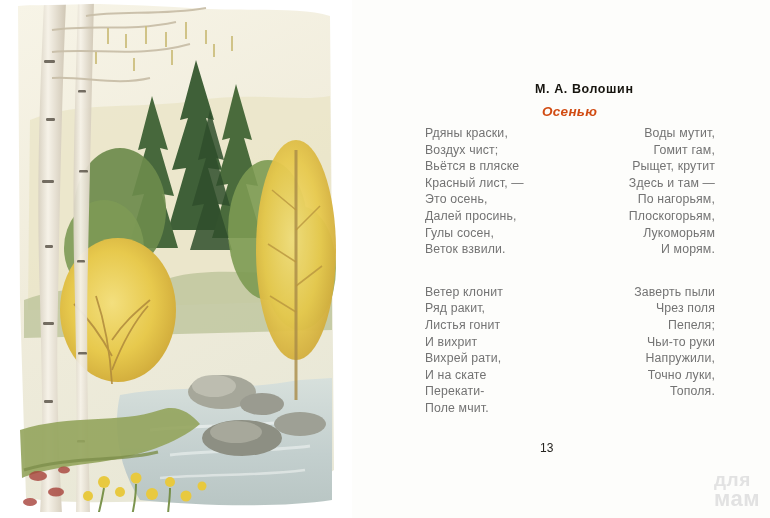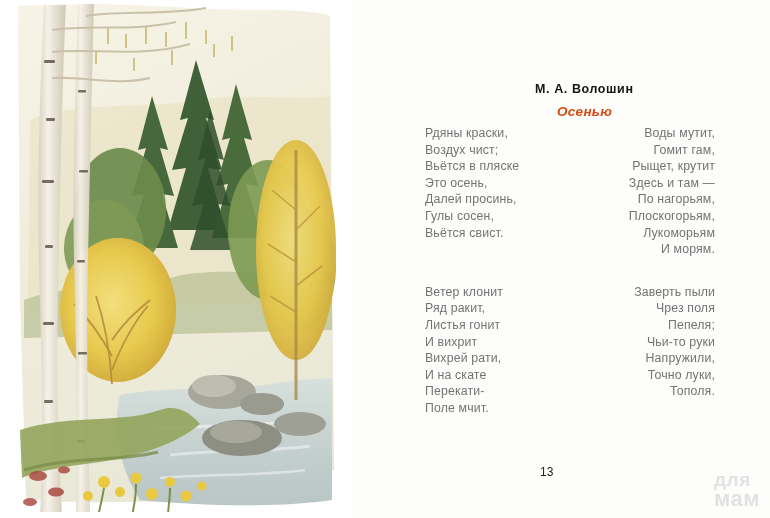--- a/index.html
+++ b/index.html
@@ -46,21 +46,21 @@
     left: 155px;
     top: 82px;
     font-size: 12.5px;
     font-weight: bold;
     letter-spacing: 0.6px;
     color: #17150f;
     white-space: nowrap;
   }
   .poem-title {
     position: absolute;
-    left: 177px;
+    left: 162px;
     top: 104px;
     font-size: 13.5px;
     font-weight: bold;
     font-style: italic;
     color: #d14b12;
     letter-spacing: 0.3px;
     white-space: nowrap;
   }
   .stanzas {
     position: absolute;
@@ -83,21 +83,21 @@
   .line {
     font-size: 12.3px;
     line-height: 16.6px;
     color: #737373;
     letter-spacing: 0.15px;
     white-space: pre;
   }
   .page-num {
     position: absolute;
     left: 160px;
-    top: 465px;
+    top: 441px;
     font-size: 12px;
     color: #262420;
   }
 
   
   .watermark {
     position: absolute;
     right: 10px;
     bottom: 8px;
     text-align: left;
@@ -275,24 +275,25 @@
     <div class="poem-title">Осенью</div>
 
     <div class="stanzas">
 
       <div class="col-group">
         <div class="col">
           <div class="stanza">
             <div class="line">Рдяны краски,</div>
             <div class="line">Воздух чист;</div>
             <div class="line">Вьётся в пляске</div>
+            <div class="line">Красный лист, —</div>
             <div class="line">Это осень,</div>
             <div class="line">Далей просинь,</div>
             <div class="line">Гулы сосен,</div>
-            <div class="line">Вьётся свист.</div>
+            <div class="line">Веток взвили.</div>
           </div>
         </div>
         <div class="col right">
           <div class="stanza">
             <div class="line">Воды мутит,</div>
             <div class="line">Гомит гам,</div>
             <div class="line">Рыщет, крутит</div>
             <div class="line">Здесь и там —</div>
             <div class="line">По нагорьям,</div>
             <div class="line">Плоскогорьям,</div>

